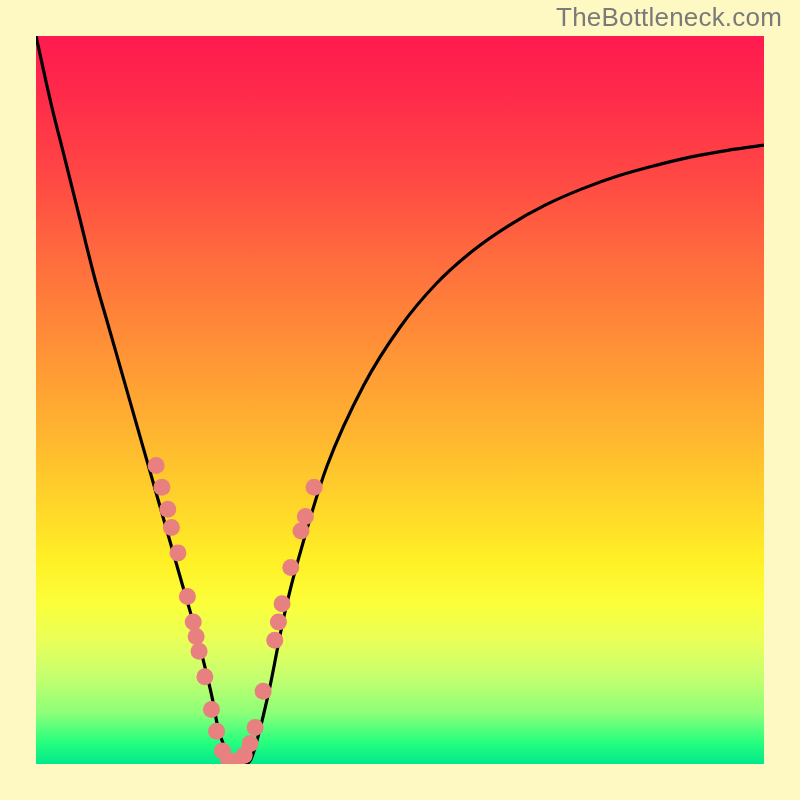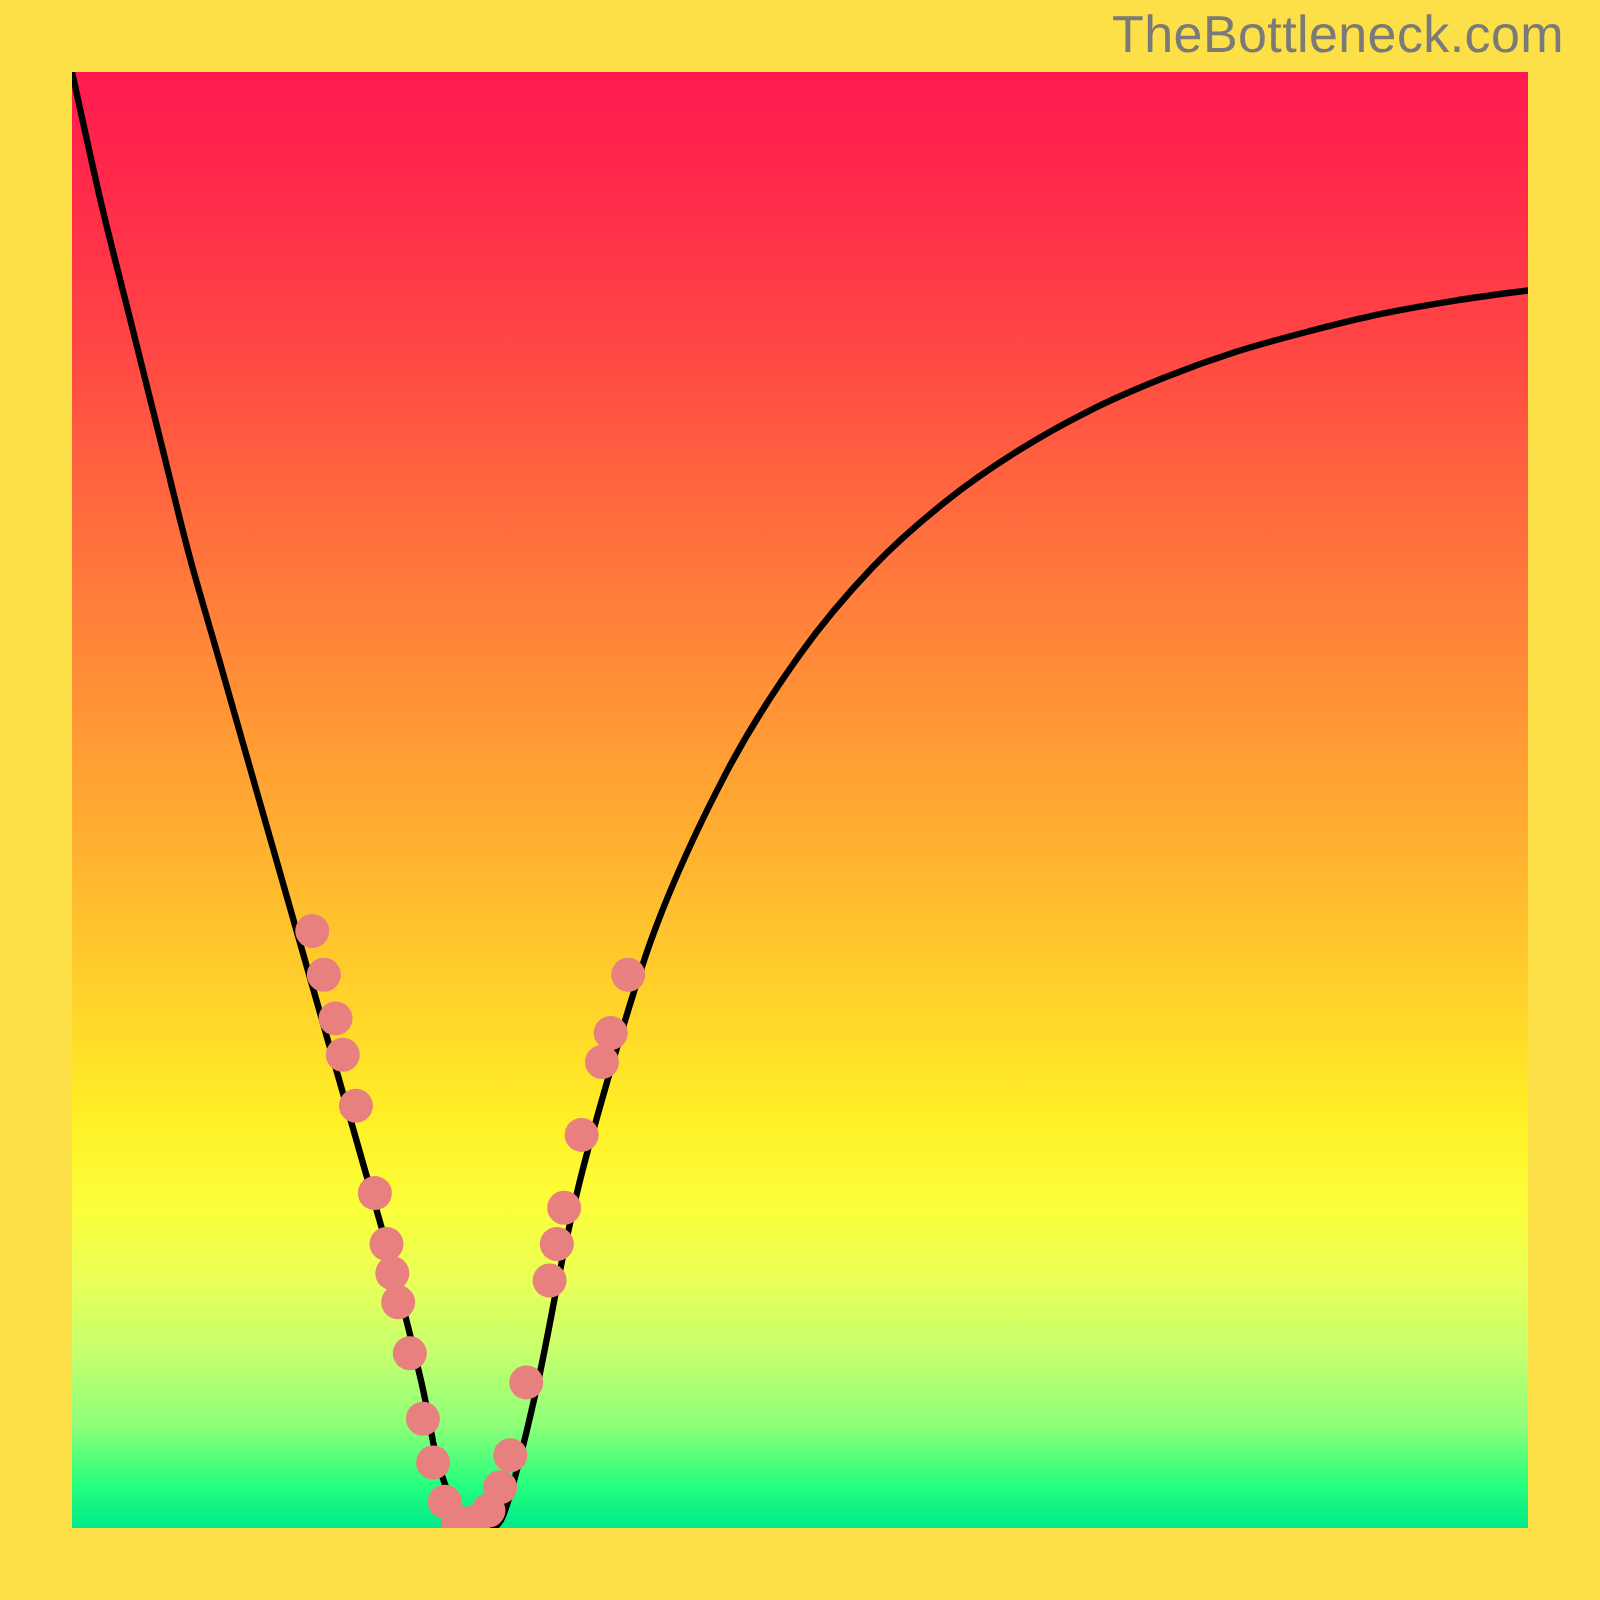--- a/index.html
+++ b/index.html
@@ -10,21 +10,21 @@
     overflow: hidden;
     background: #000;
     font-family: Arial, Helvetica, sans-serif;
   }
   .frame {
     position: absolute;
     left: 0;
     top: 0;
     width: 800px;
     height: 800px;
-    background: #fde047;
+    background: #fef9c3;
   }
   .plot {
     position: absolute;
     left: 36px;
     top: 36px;
     width: 728px;
     height: 728px;
     background: linear-gradient(to bottom,
       #ff1a4f 0%,
       #ff2a4a 8%,

